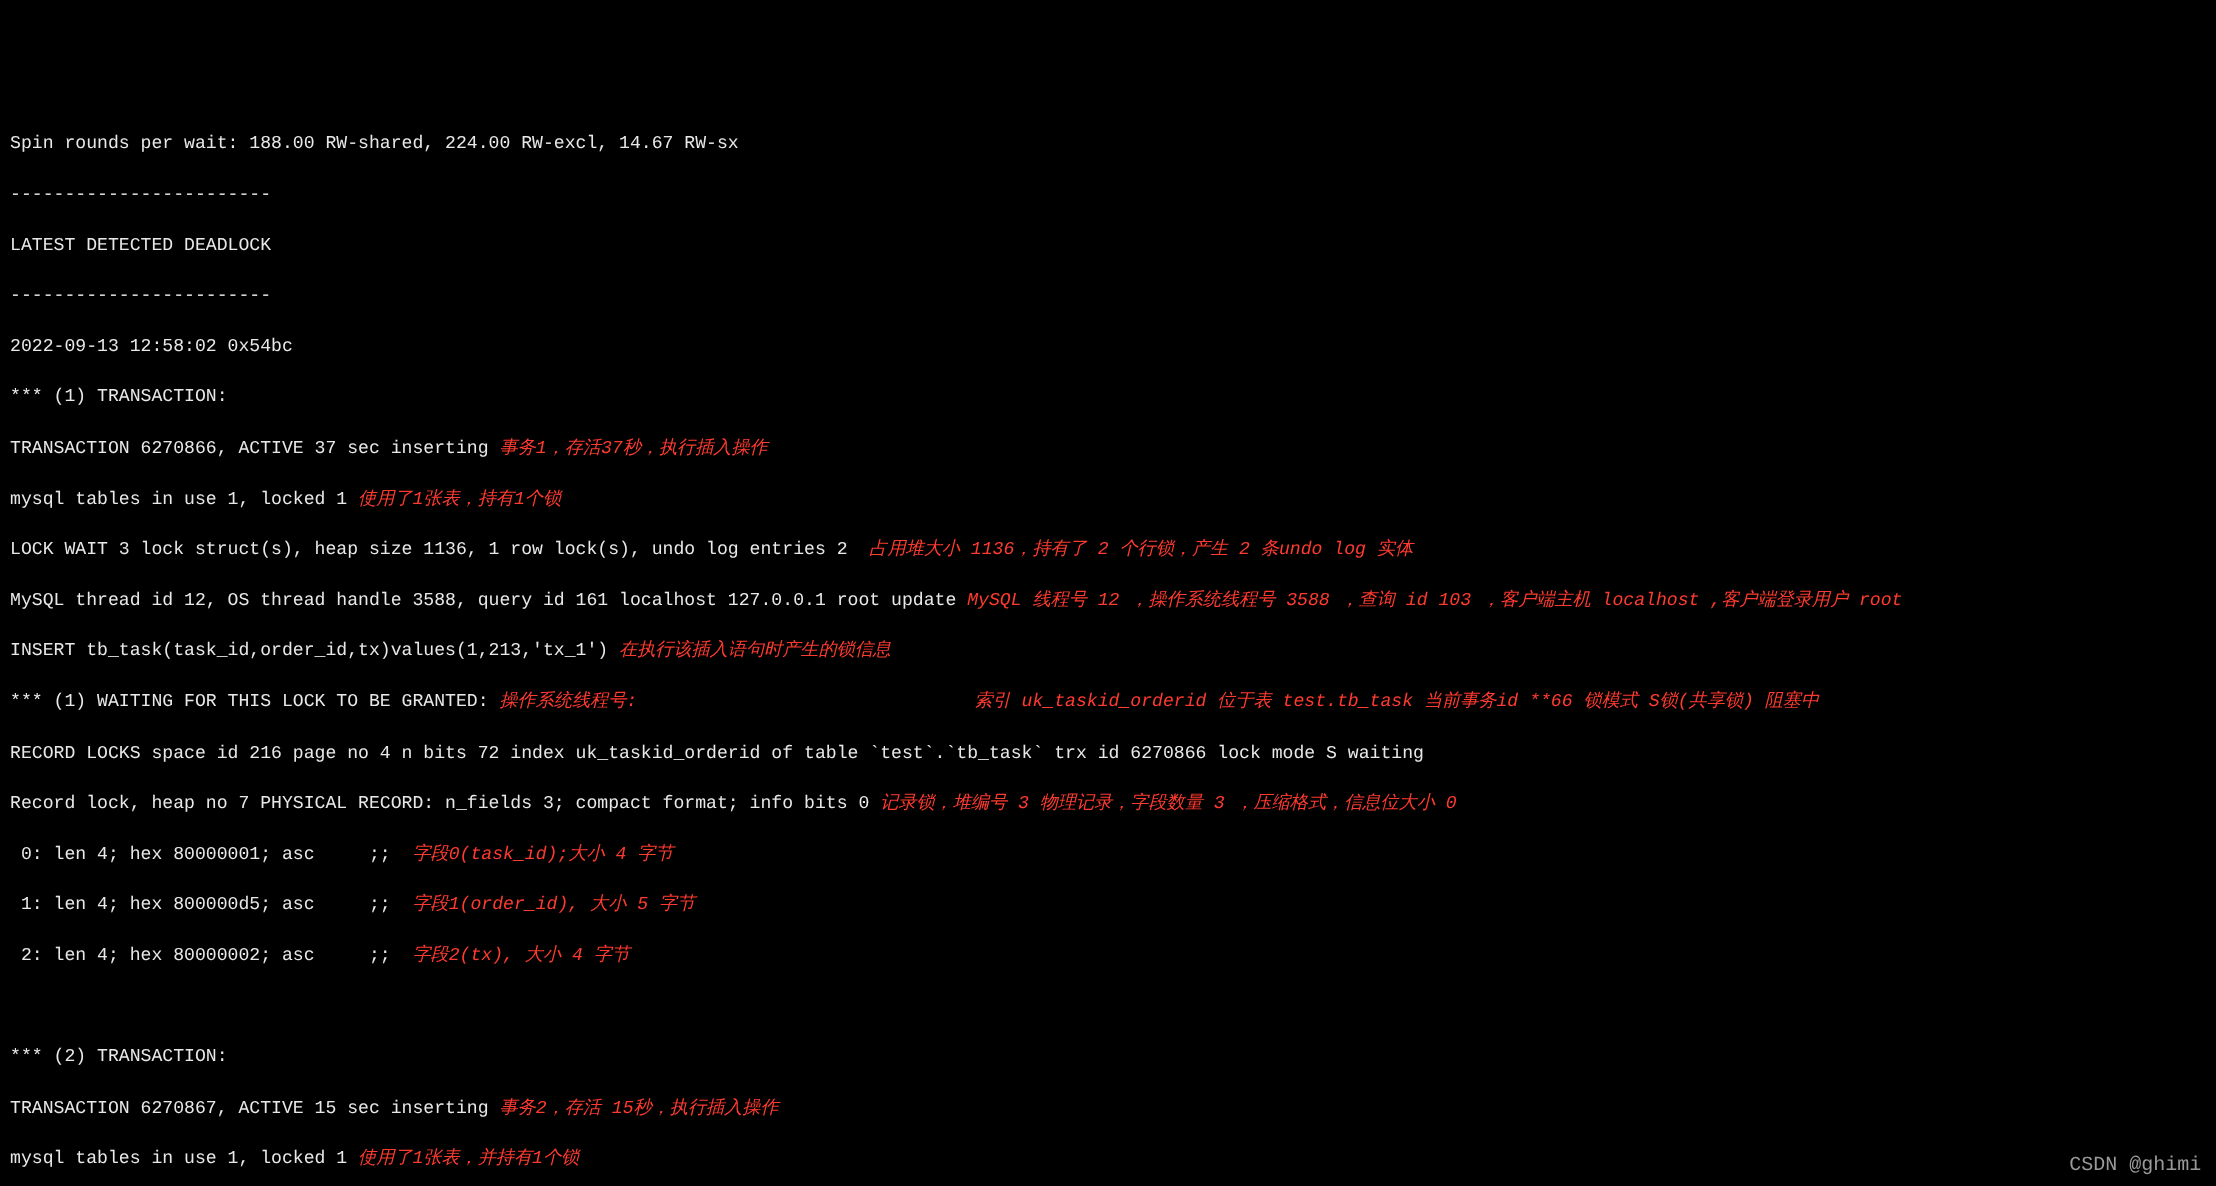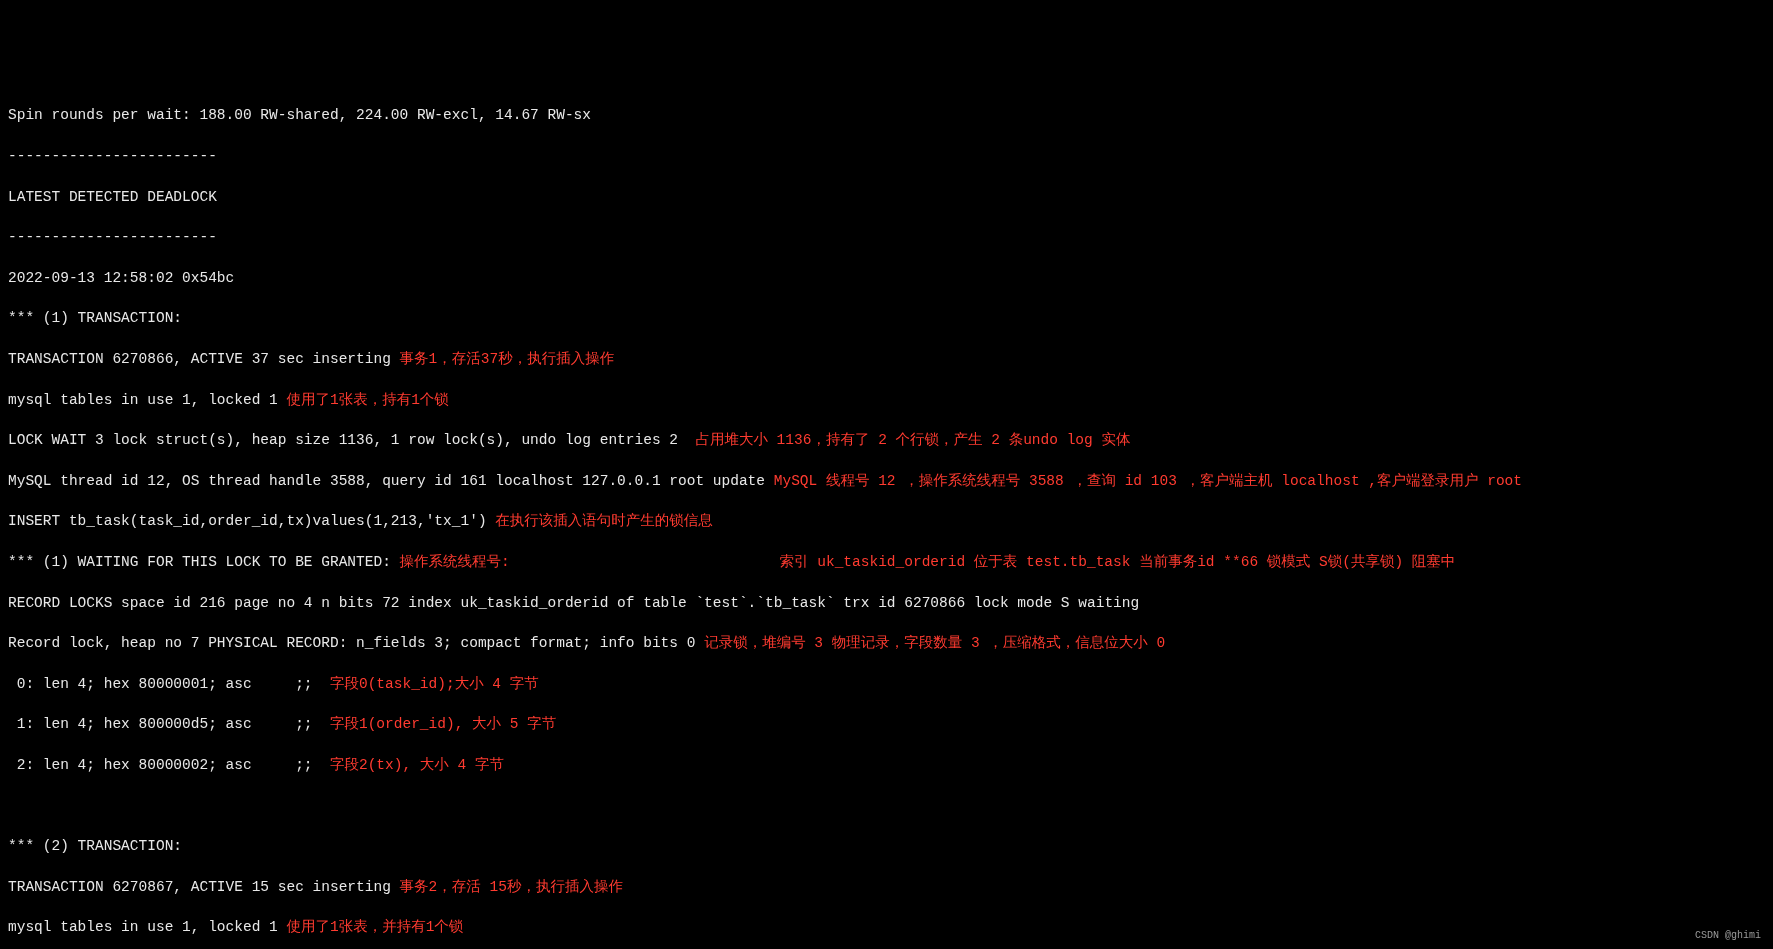--- a/index.html
+++ b/index.html
@@ -1,21 +1,21 @@
 <!DOCTYPE html>
 <html><head>
 <meta charset="utf-8">
 <style>
   html,body{margin:0;padding:0;background:#000;color:#e8e8e8;
     font-family:Consolas,"Courier New",monospace;font-size:14.5px;
     line-height:1.4;white-space:pre;}
   .wrap{padding:4px 8px 20px 8px;min-width:1773px;}
-  .r{color:#ff3b30;}   
+  .r{color:#ff3b30;font-style:italic;}   
   .ln{display:block;}
-  .wm{position:fixed;right:12px;bottom:6px;color:#9a9a9a;font-size:10px;}
+  .wm{position:fixed;right:12px;bottom:6px;color:#9a9a9a;font-size:16px;}
 </style>
 </head>
 <body>
 
 
 <div class="wrap">
 <span class="ln">Spin rounds per wait: 188.00 RW-shared, 224.00 RW-excl, 14.67 RW-sx</span>
 <span class="ln">------------------------</span>
 <span class="ln">LATEST DETECTED DEADLOCK</span>
 <span class="ln">------------------------</span>

